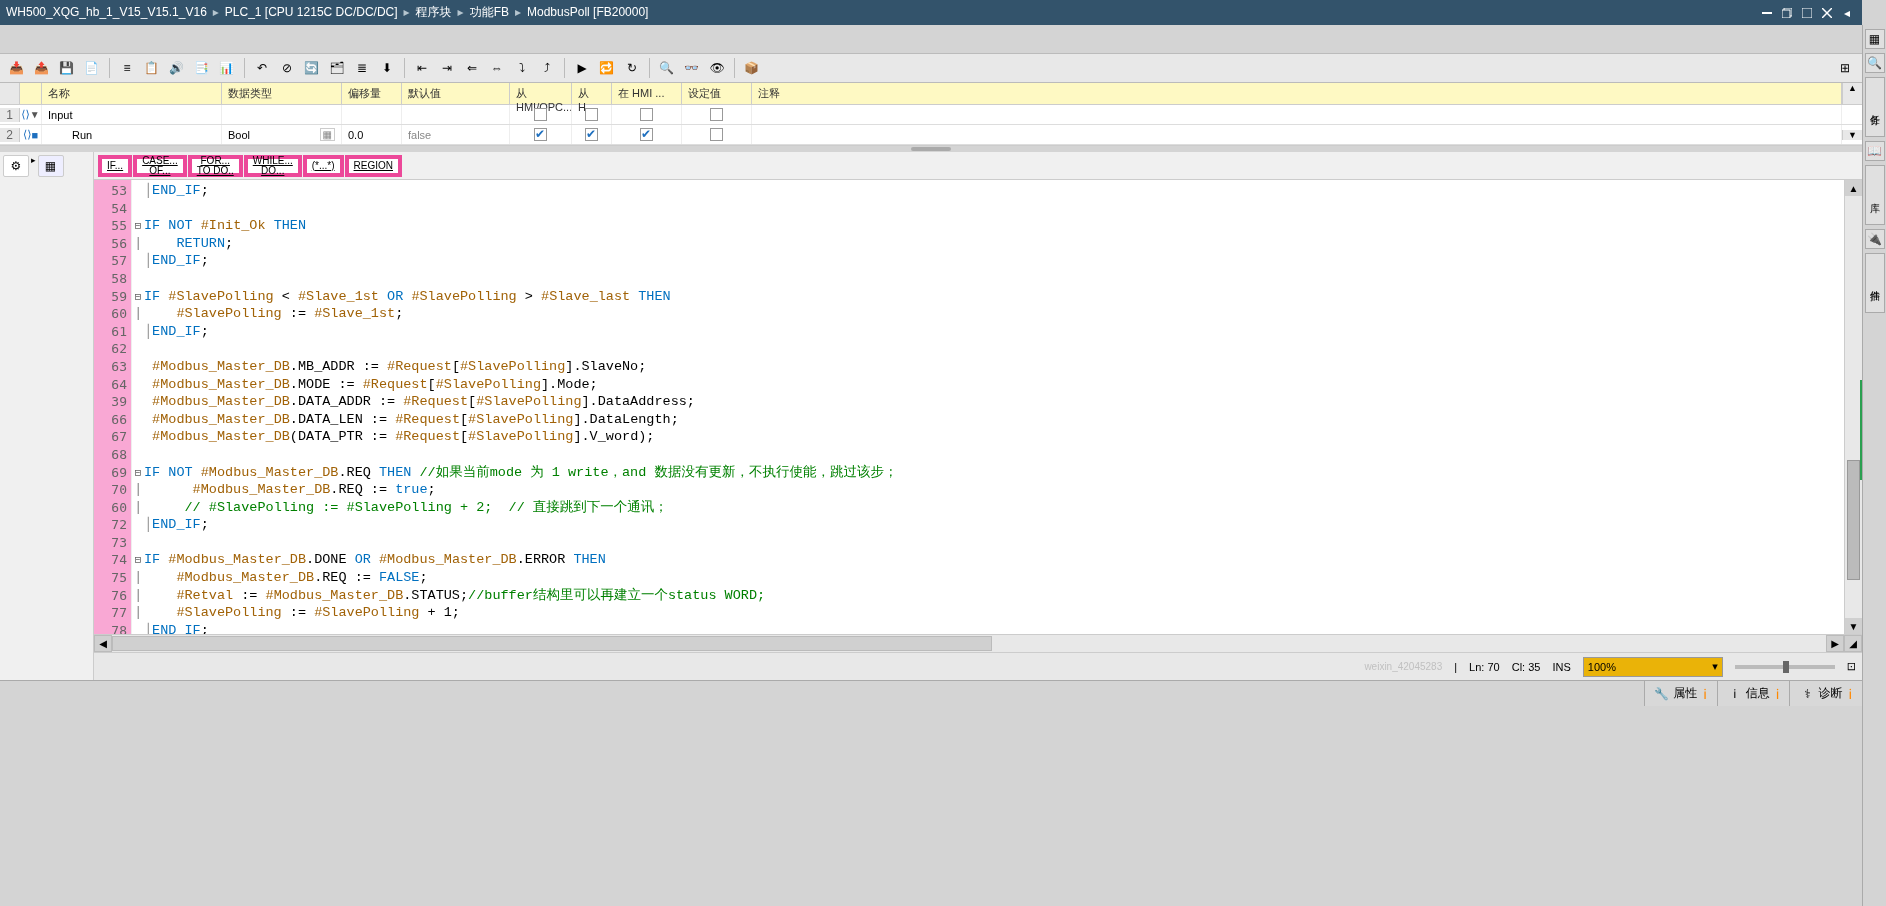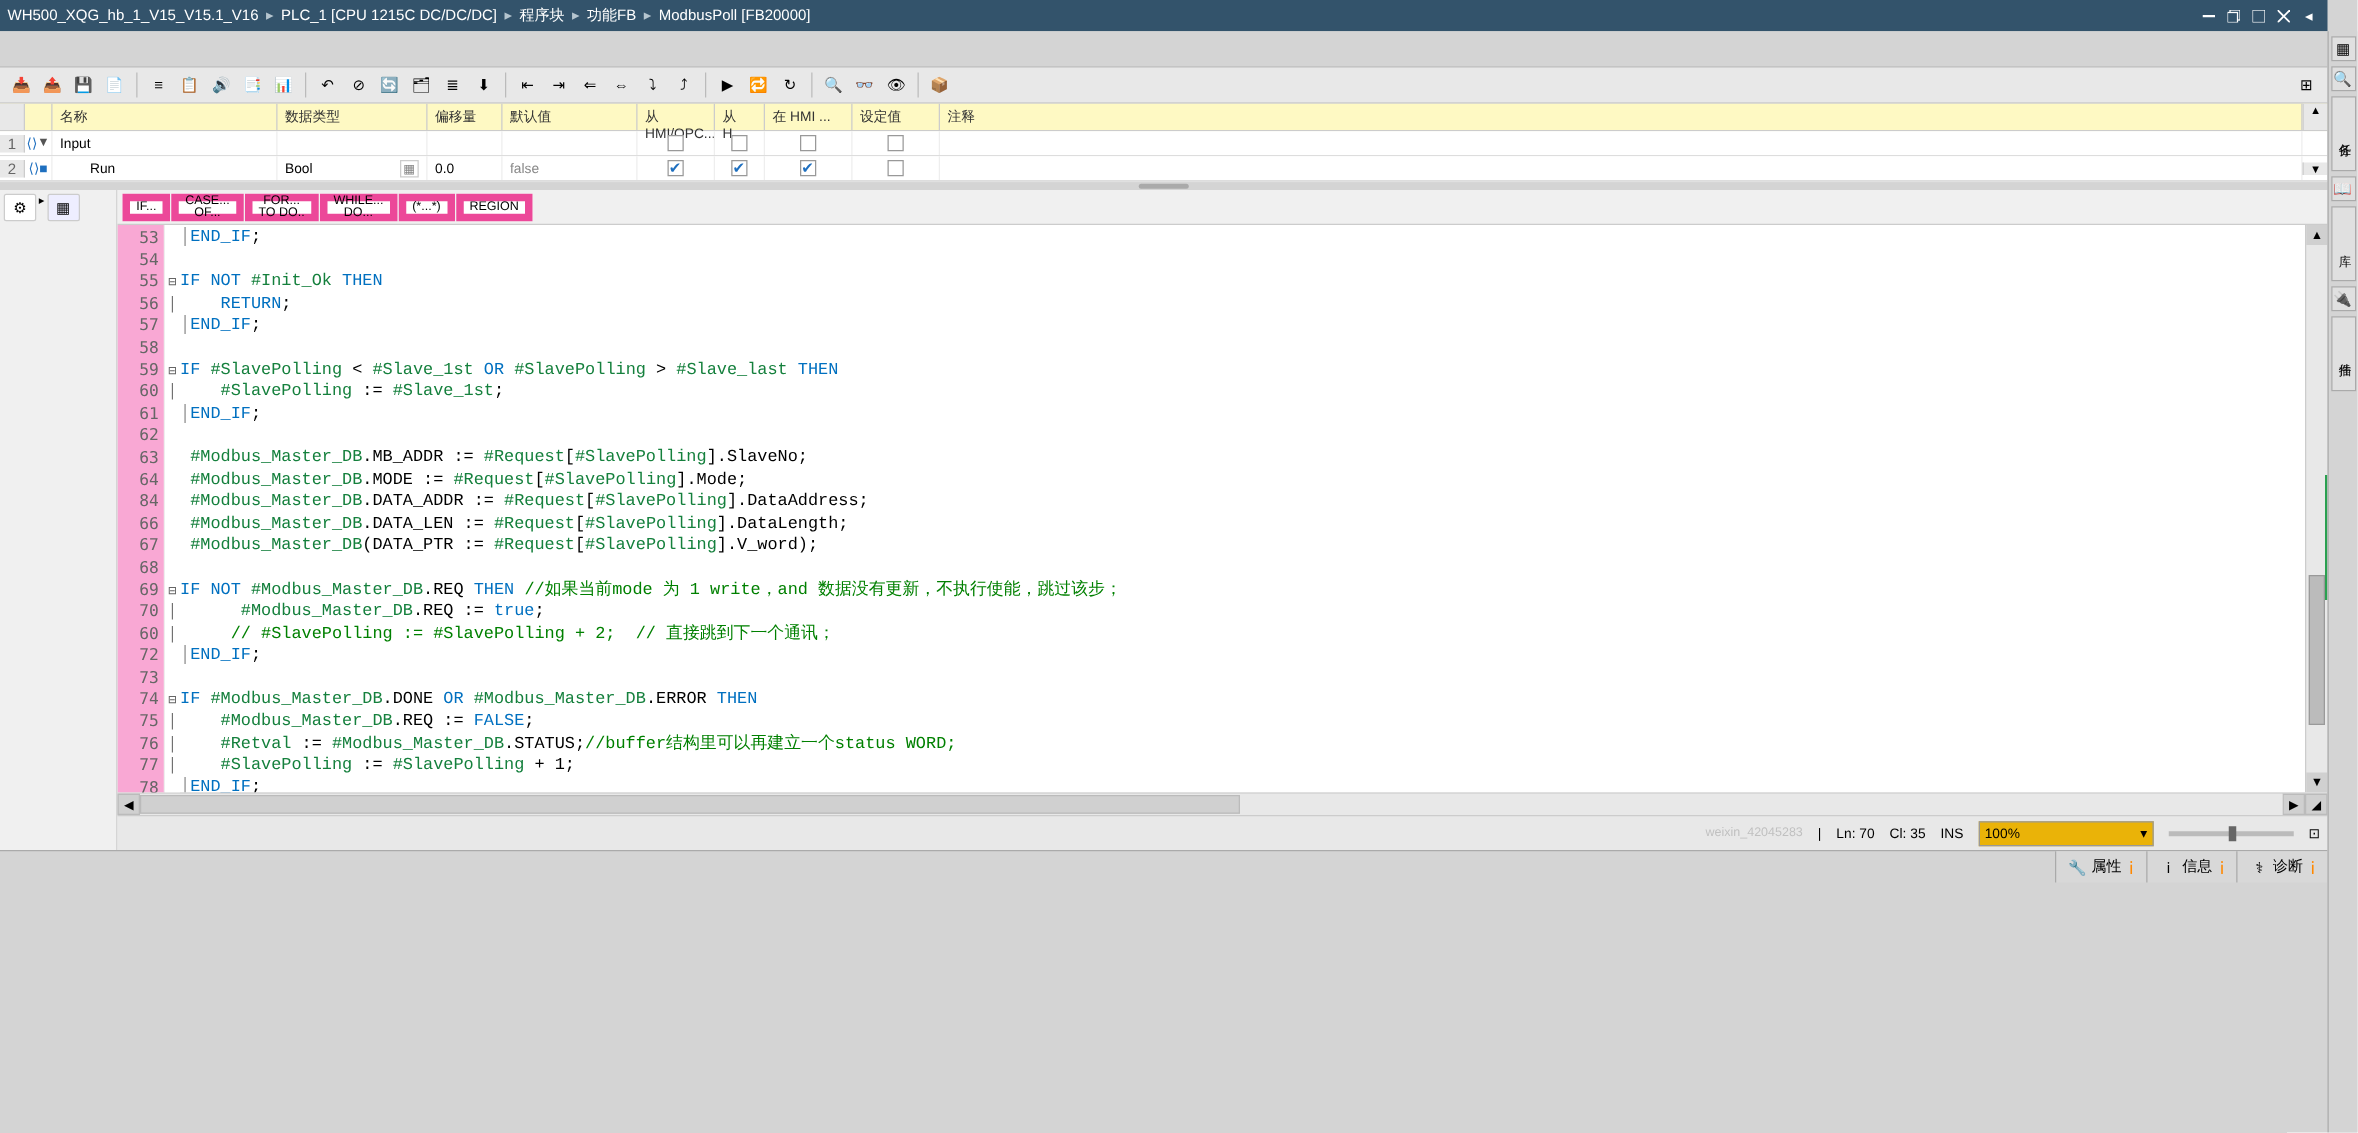--- a/index.html
+++ b/index.html
@@ -43,33 +43,33 @@
   
   .splitter-row { height: 6px; background: #d4d4d4; display:flex; justify-content:center; }
   .splitter-row .grip { width: 40px; height: 4px; background: #aaa; margin-top:1px; border-radius:2px; }
   
   .editor-area { display: flex; height: 528px; background: #fff; }
   .left-panel { width: 94px; background: #f0f0f0; border-right: 1px solid #ccc; display:flex; padding:3px; gap:2px; }
   .left-panel .lbtn { width: 26px; height: 22px; border: 1px solid #ccc; background: #fff; display:inline-flex; align-items:center; justify-content:center; cursor:pointer; border-radius:2px;}
   .left-panel .lbtn.boxed { background:#eef; }
   
   .code-toolbar { height: 28px; background: #f0f0f0; border-bottom: 1px solid #ccc; display:flex; align-items:center; padding:0 4px; gap:1px; position:relative; }
-  .kw-btn { height: 22px; border: 6px solid #ec4899; background: #fff; padding: 0 5px; font-size: 10px; display:inline-flex; align-items:center; justify-content:center; cursor:pointer; line-height:1; text-align:center; }
+  .kw-btn { height: 22px; border: 4px solid #ec4899; background: #fff; padding: 0 5px; font-size: 10px; display:inline-flex; align-items:center; justify-content:center; cursor:pointer; line-height:1; text-align:center;text-decoration:underline; }
   
   .code-pane { flex:1; display:flex; position:relative; overflow:hidden; }
   .gutter { width: 38px; background: #f9a8d4; border-right: 1px solid #eee; text-align: right; padding-right: 4px; font-family: Consolas, monospace; font-size: 13px; color: #666; line-height: 17.6px; padding-top:2px;}
   .fold-gutter { width: 12px; background:#fff; font-family: monospace; font-size:11px; color:#666; line-height:17.6px; padding-top:2px;}
   .fold-gutter .f { height:17.6px; display:flex; align-items:center; justify-content:center;}
   .code { flex:1; font-family: Consolas, "Courier New", monospace; font-size: 13.5px; line-height: 17.6px; white-space: pre; padding: 2px 4px 2px 0; color: #000; overflow:hidden;}
   .code-scroll-right { width: 18px; background: #e8e8e8; border-left: 1px solid #ccc; position:relative;}
   .code-scroll-right .arrow { position:absolute; left:0; width:100%; height:16px; background:#d0d0d0; display:flex; align-items:center; justify-content:center; font-size:10px;}
   .code-scroll-right .thumb { position:absolute; left:2px; right:2px; background:#bbb; border:1px solid #999;}
   
   .kw { color: #0070c0; }
-  .var { color: #15803d; }
+  .var { color: #a16207; }
   .com { color: #008000; }
   .brace { color: #888; }
   
   .hscroll-row { height: 18px; background:#e8e8e8; border-top:1px solid #ccc; display:flex; align-items:center; }
   .hscroll-row .hs-btn { width:18px; height:100%; background:#d0d0d0; border:1px solid #bbb; display:flex; align-items:center; justify-content:center; font-size:10px;}
   .hscroll-row .hs-track { flex:1; height:100%; background:#e8e8e8; position:relative;}
   .hscroll-row .hs-thumb { position:absolute; top:1px; bottom:1px; left:0; width:880px; background:#d0d0d0; border:1px solid #bbb;}
   
   .statusbar { height: 28px; background: #e8e8e8; border-top:1px solid #ccc; display:flex; align-items:center; padding:0 6px; gap:12px; font-size:11px;}
   .statusbar .sbspacer { flex:1; }
@@ -261,21 +261,21 @@
             <div>55</div>
             <div>56</div>
             <div>57</div>
             <div>58</div>
             <div>59</div>
             <div>60</div>
             <div>61</div>
             <div>62</div>
             <div>63</div>
             <div>64</div>
-            <div>84</div>
+            <div>39</div>
             <div>66</div>
             <div>67</div>
             <div>68</div>
             <div>69</div>
             <div>70</div>
             <div>60</div>
             <div>72</div>
             <div>73</div>
             <div>74</div>
             <div>75</div>

